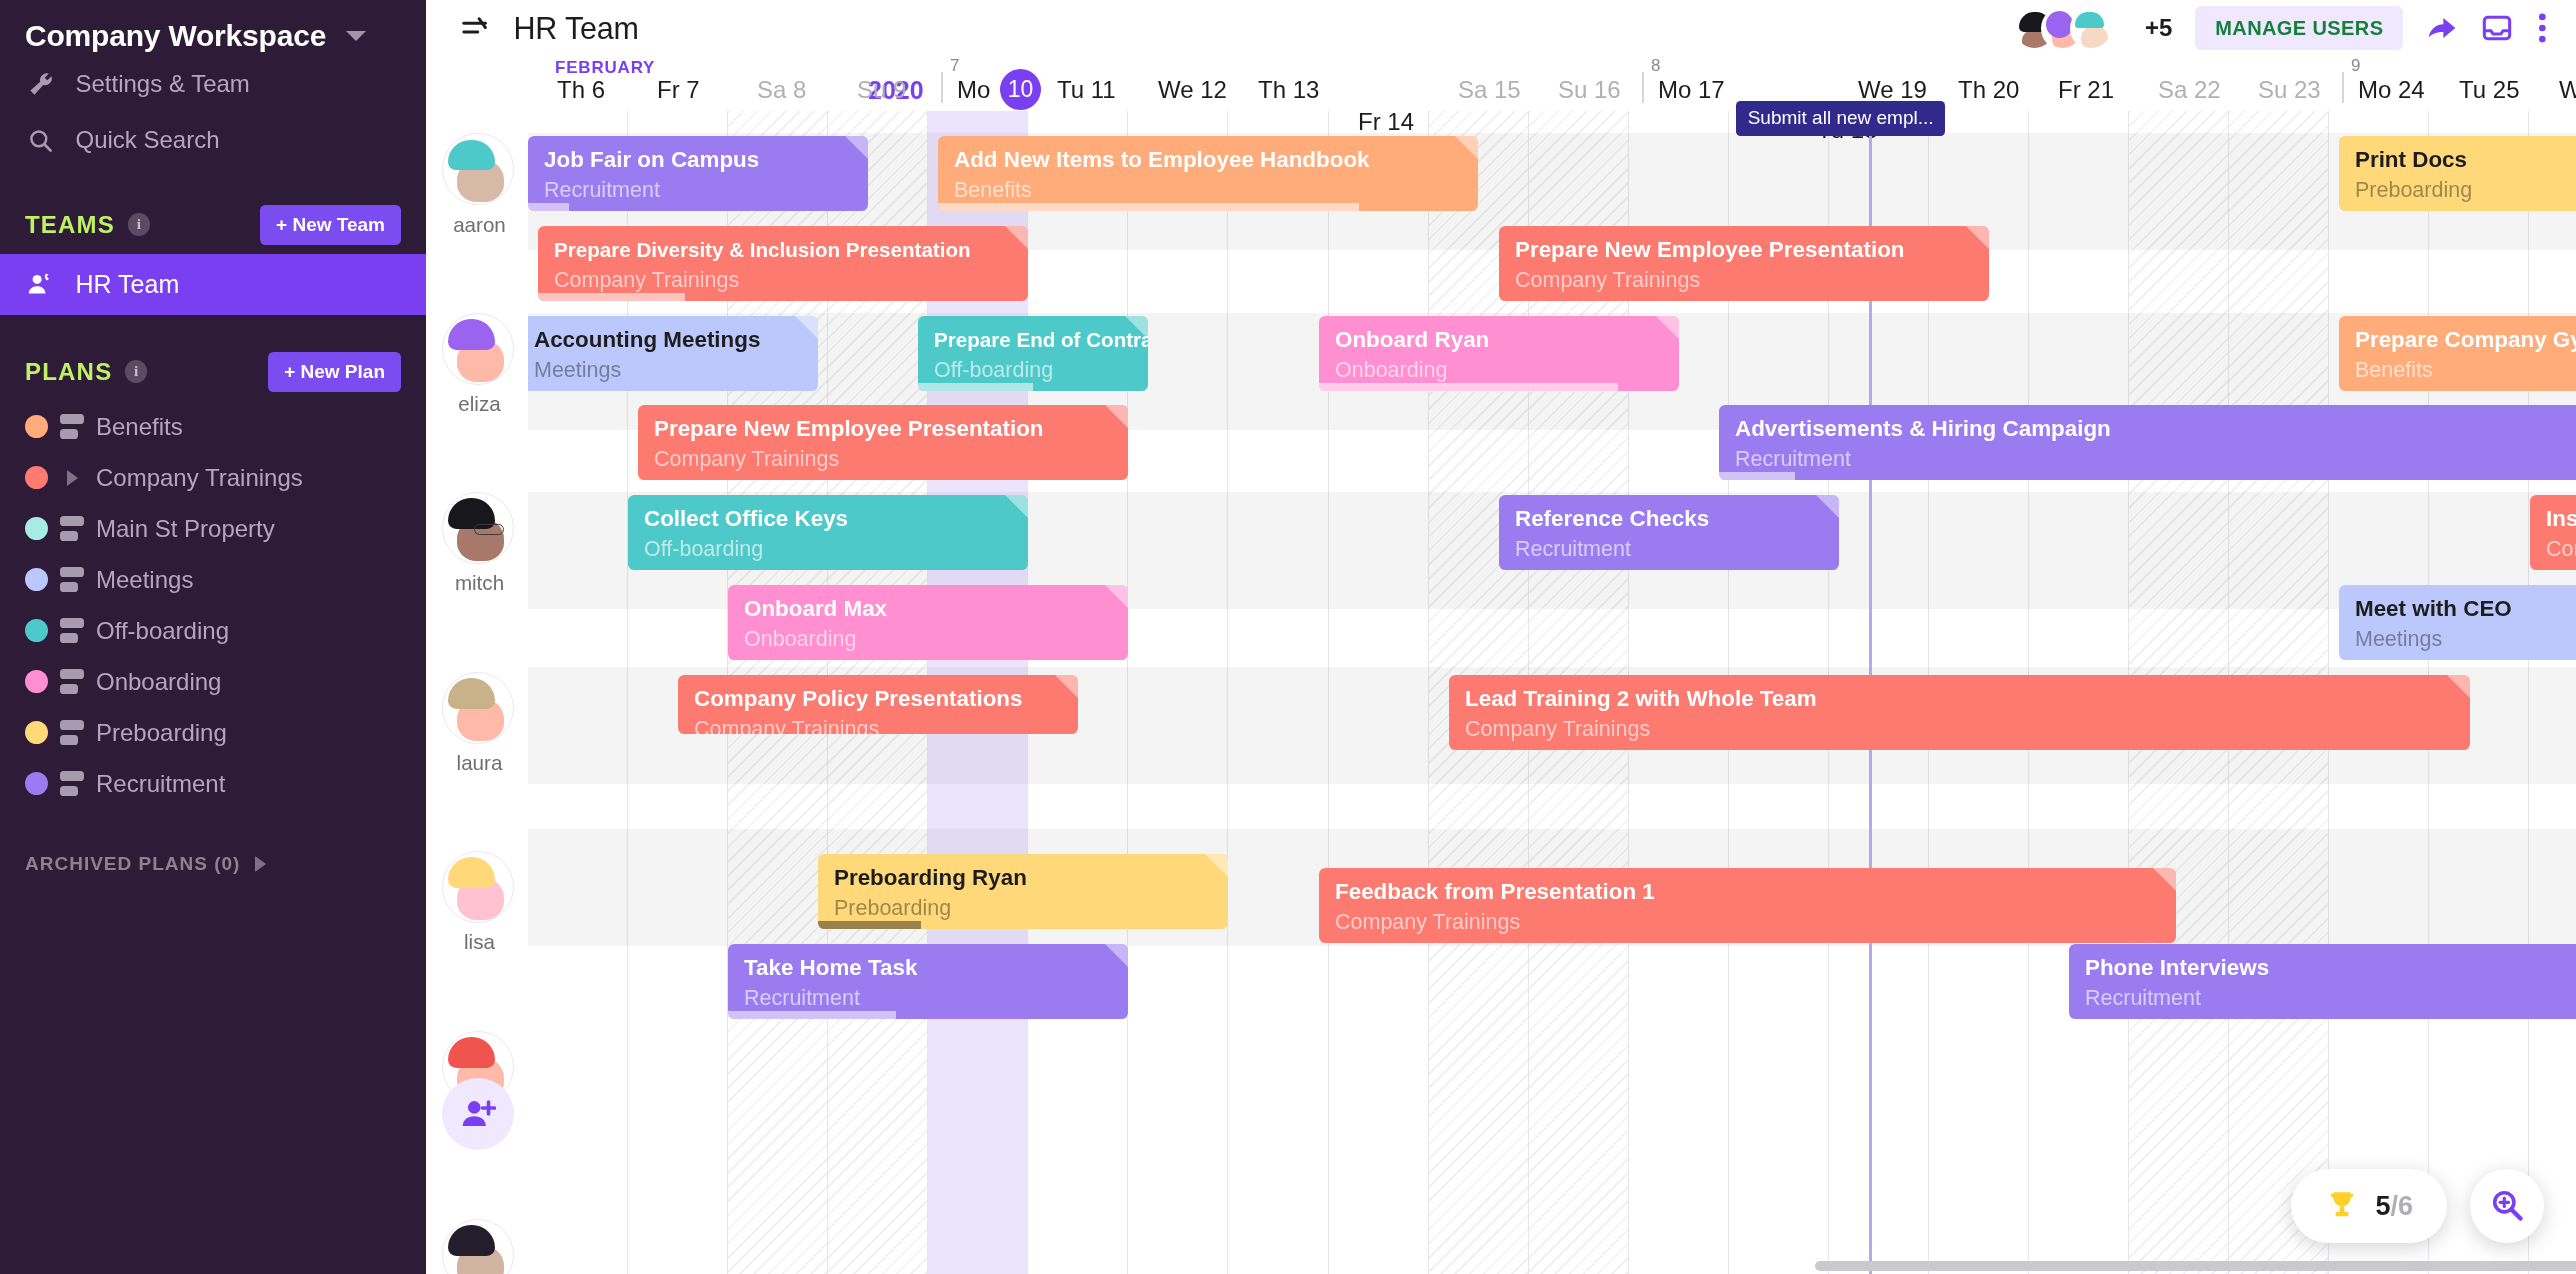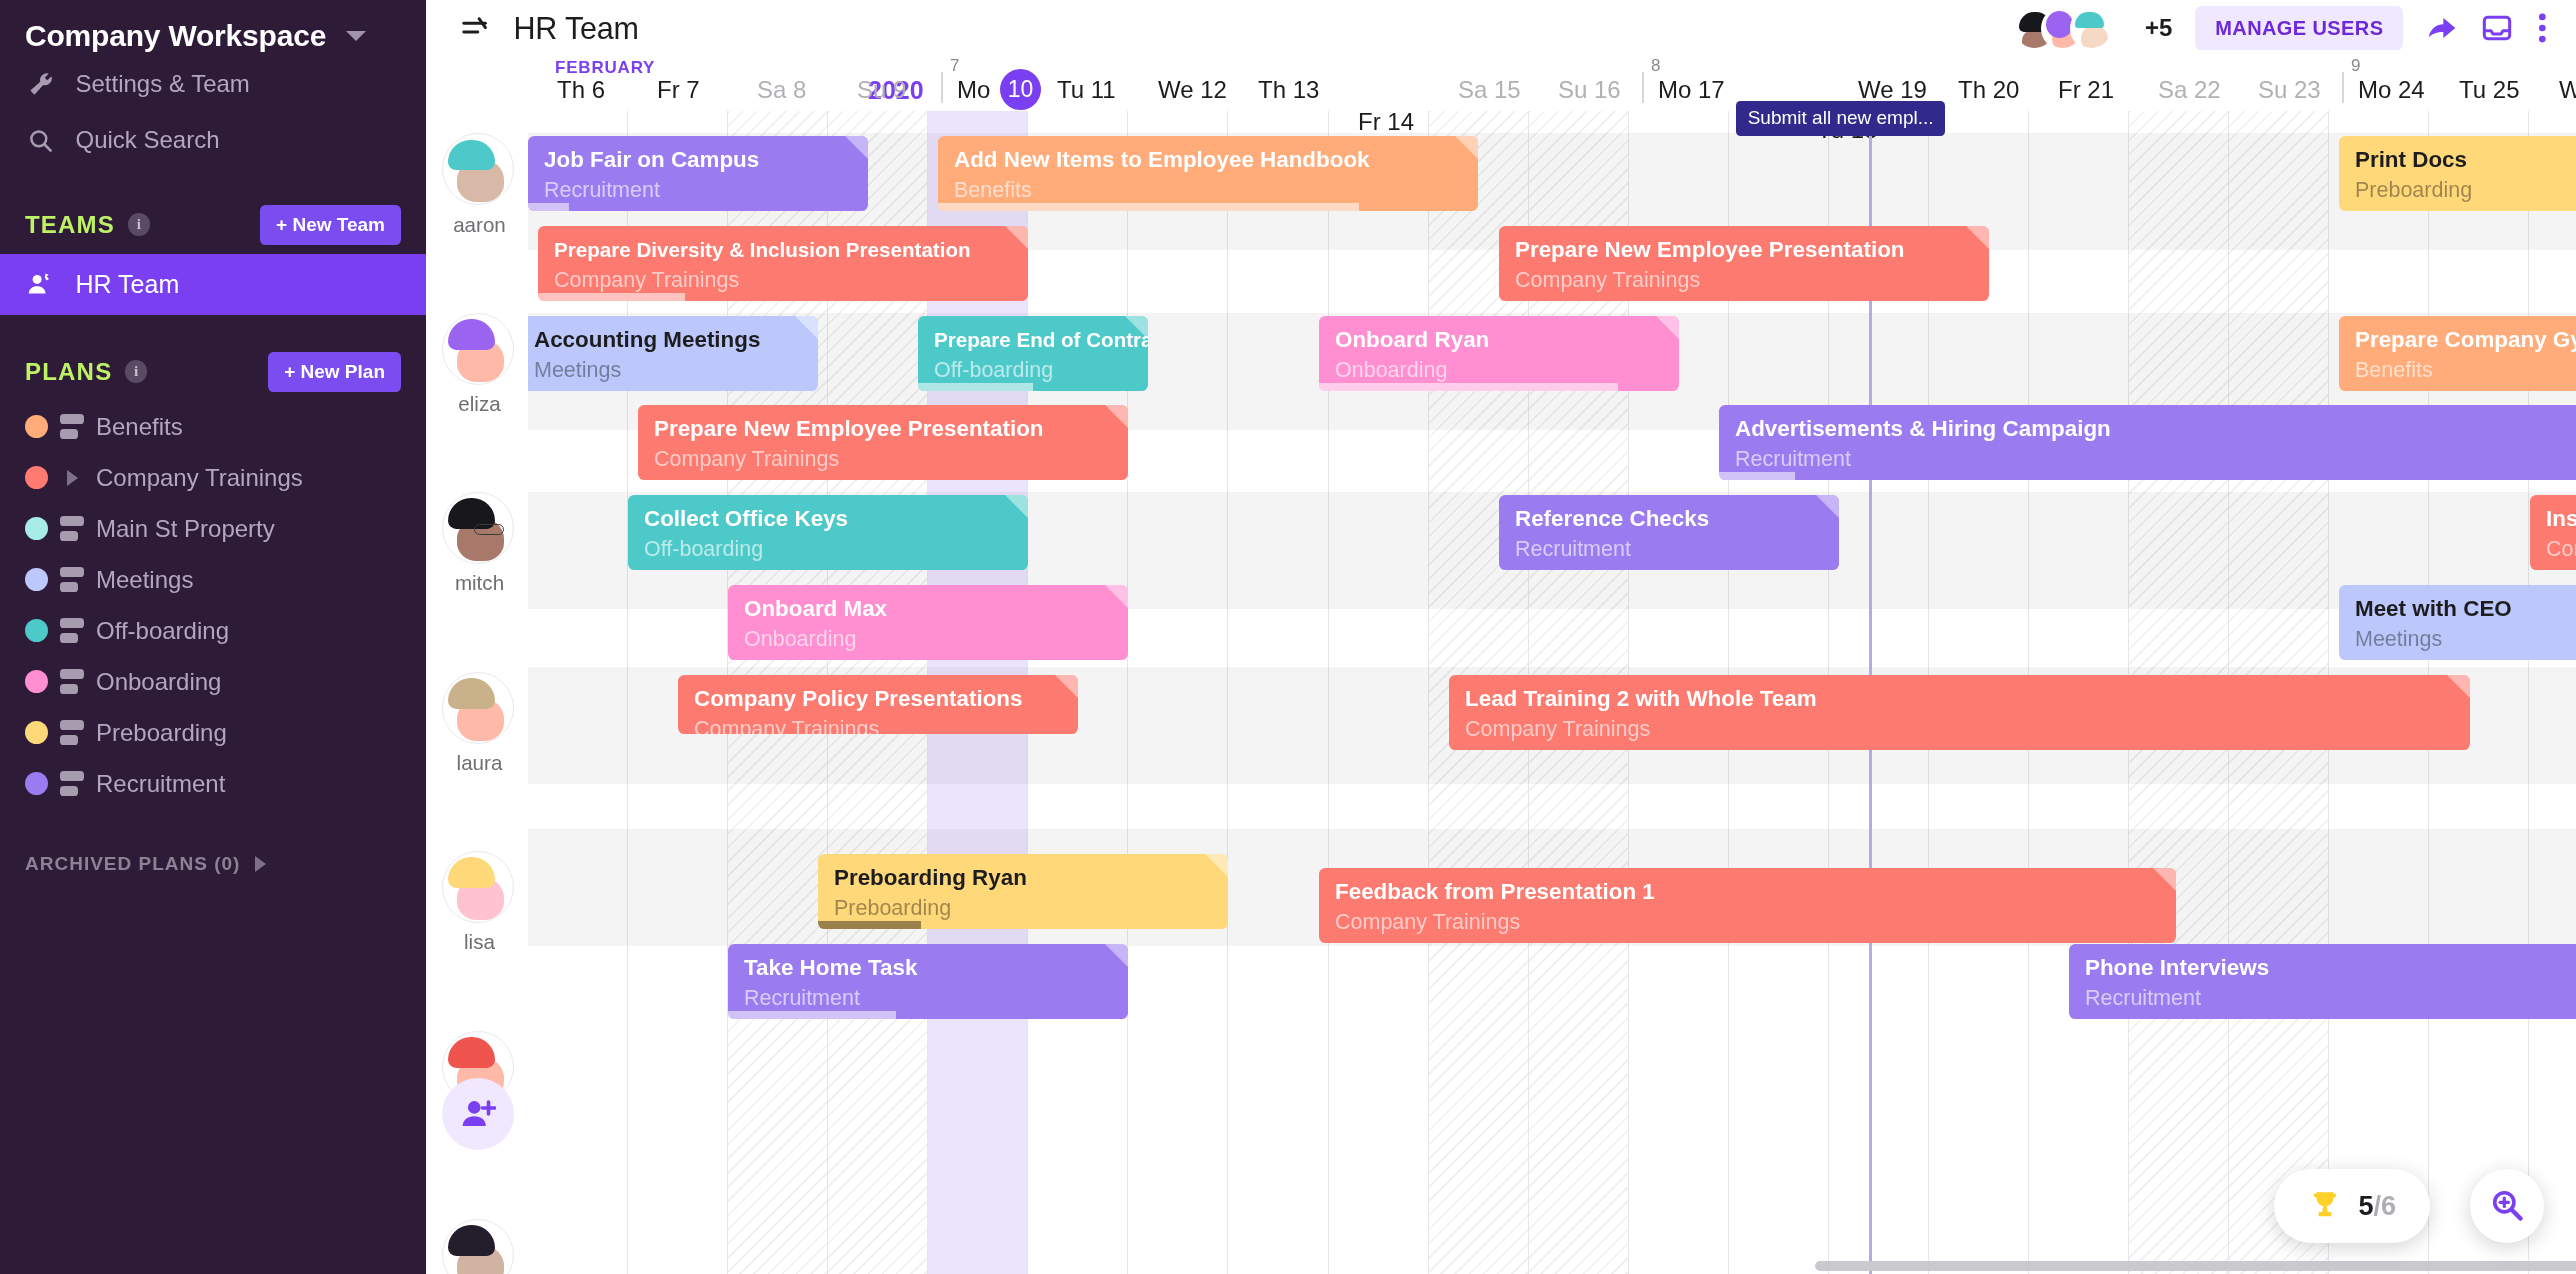--- a/index.html
+++ b/index.html
@@ -92,21 +92,21 @@
   .page-title { font-size: 30.5px; color: #1d1d1f; letter-spacing: -0.2px; }
   .top-right { margin-left: auto; display: flex; align-items: center; gap: 23px; }
   .avstack { display: flex; align-items: center; }
   .avstack .av {
     width: 43px; height: 43px; border-radius: 50%;
     border: 2.7px solid #fff; margin-left: -14.4px; overflow: hidden; position: relative;
   }
   .avstack .av:first-child { margin-left: 0; }
   .plus5 { font-size: 24px; font-weight: bold; color: #1d1d1f; margin-left: 9px; }
   .manage {
-    background: #efe8fe; color: #6d28d9; border: none; border-radius: 6.3px;
+    background: #efe8fe; color: #15803d; border: none; border-radius: 6.3px;
     padding: 10.8px 20px; font-size: 20px; font-weight: bold; letter-spacing: 0.4px;
     cursor: pointer; font-family: "Liberation Sans", sans-serif;
   }
   .tb-ico { cursor: pointer; display: flex; align-items: center; }
 
   
   .datehdr { height: 56px; position: relative; }
   .year {
     position: absolute; left: 442px; top: 20px;
     color: #7b3ff2; font-size: 25px; font-weight: 600;
@@ -179,21 +179,21 @@
   .warn { font-size: 20.6px; margin-right: 8px; }
 
   .tooltip {
     position: absolute; background: #312a8c; color: #fff;
     font-size: 19px; padding: 6.3px 11.7px; border-radius: 4.5px; white-space: nowrap;
     z-index: 40;
   }
 
   .fab-wrap {
     position: absolute; right: 32px; bottom: 32px;
-    display: flex; align-items: center; gap: 40px; z-index: 50;
+    display: flex; align-items: center; gap: 23px; z-index: 50;
   }
   .fab-score {
     height: 74px; border-radius: 37px; background: #fff;
     box-shadow: 0 4.5px 20px rgba(0,0,0,0.17);
     display: flex; align-items: center; gap: 16px; padding: 0 34px; cursor: pointer;
   }
   .fab-score .sc { font-size: 27px; font-weight: bold; color: #1d1d1f; }
   .fab-score .sc span { color: #aeaeb4; }
   .fab-zoom {
     width: 74px; height: 74px; border-radius: 50%; background: #fff;

